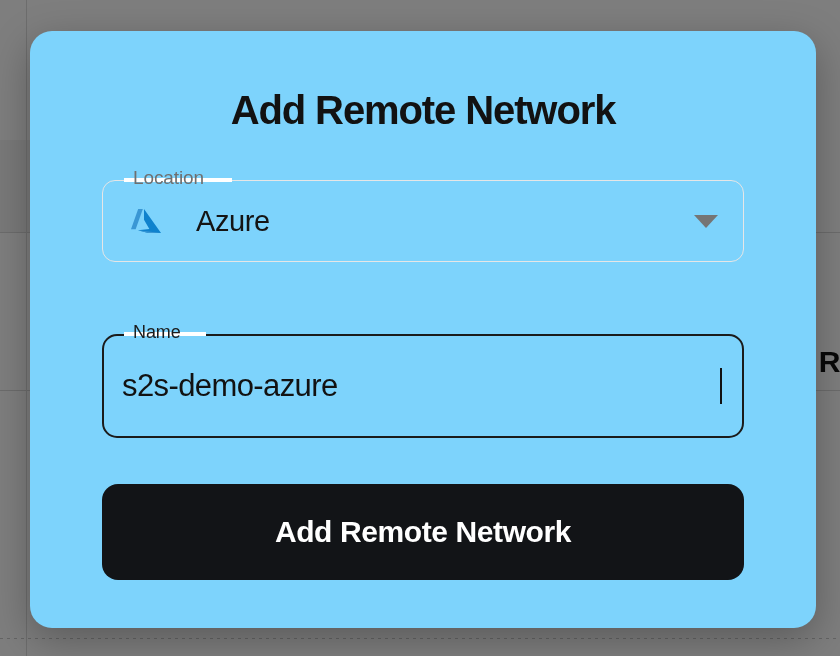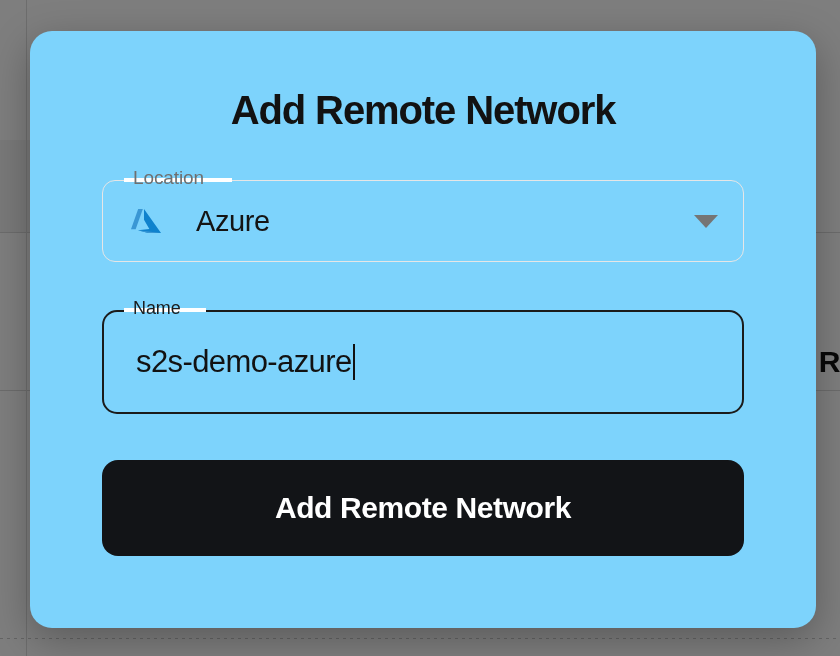--- a/index.html
+++ b/index.html
@@ -88,21 +88,21 @@
     color: #121212;
     line-height: 1.1;
   }
 
   
   .form-control {
     position: relative;
     margin-top: 48px;
     height: 82px;
   }
-  .form-control.name-control { margin-top: 48px; height: 104px; border-radius: 29px; }
+  .form-control.name-control { margin-top: 72px; height: 104px; border-radius: 29px; }
 
   .field-outline {
     position: absolute;
     inset: 0;
     border: 1.5px solid #e6e6e6;
     border-radius: 13px;
     pointer-events: none;
   }
   .name-control .field-outline {
     border: 2px solid #1b1b1b;
@@ -136,20 +136,21 @@
     top: -11px;
     font-size: 18px;
   }
 
   .field-inner {
     position: absolute;
     inset: 0;
     display: flex;
     align-items: center;
     padding: 0 22px 0 26px;
+    justify-content: space-between;
   }
 
   
   #location-select {
     cursor: pointer;
   }
   .azure-logo {
     width: 36px;
     height: 32px;
     flex: 0 0 auto;
@@ -166,21 +167,21 @@
     width: 0;
     height: 0;
     border-left: 12px solid transparent;
     border-right: 12px solid transparent;
     border-top: 13px solid #757575;
     flex: 0 0 auto;
     margin-right: 4px;
   }
 
   
-  #name-input-wrap { padding-left: 34px; }
+  #name-input-wrap { padding-left: 20px; }
   #name-value {
     font-size: 31px;
     color: #121212;
     letter-spacing: -0.6px;
     white-space: nowrap;
   }
   #text-caret {
     display: inline-block;
     width: 2px;
     height: 36px;

